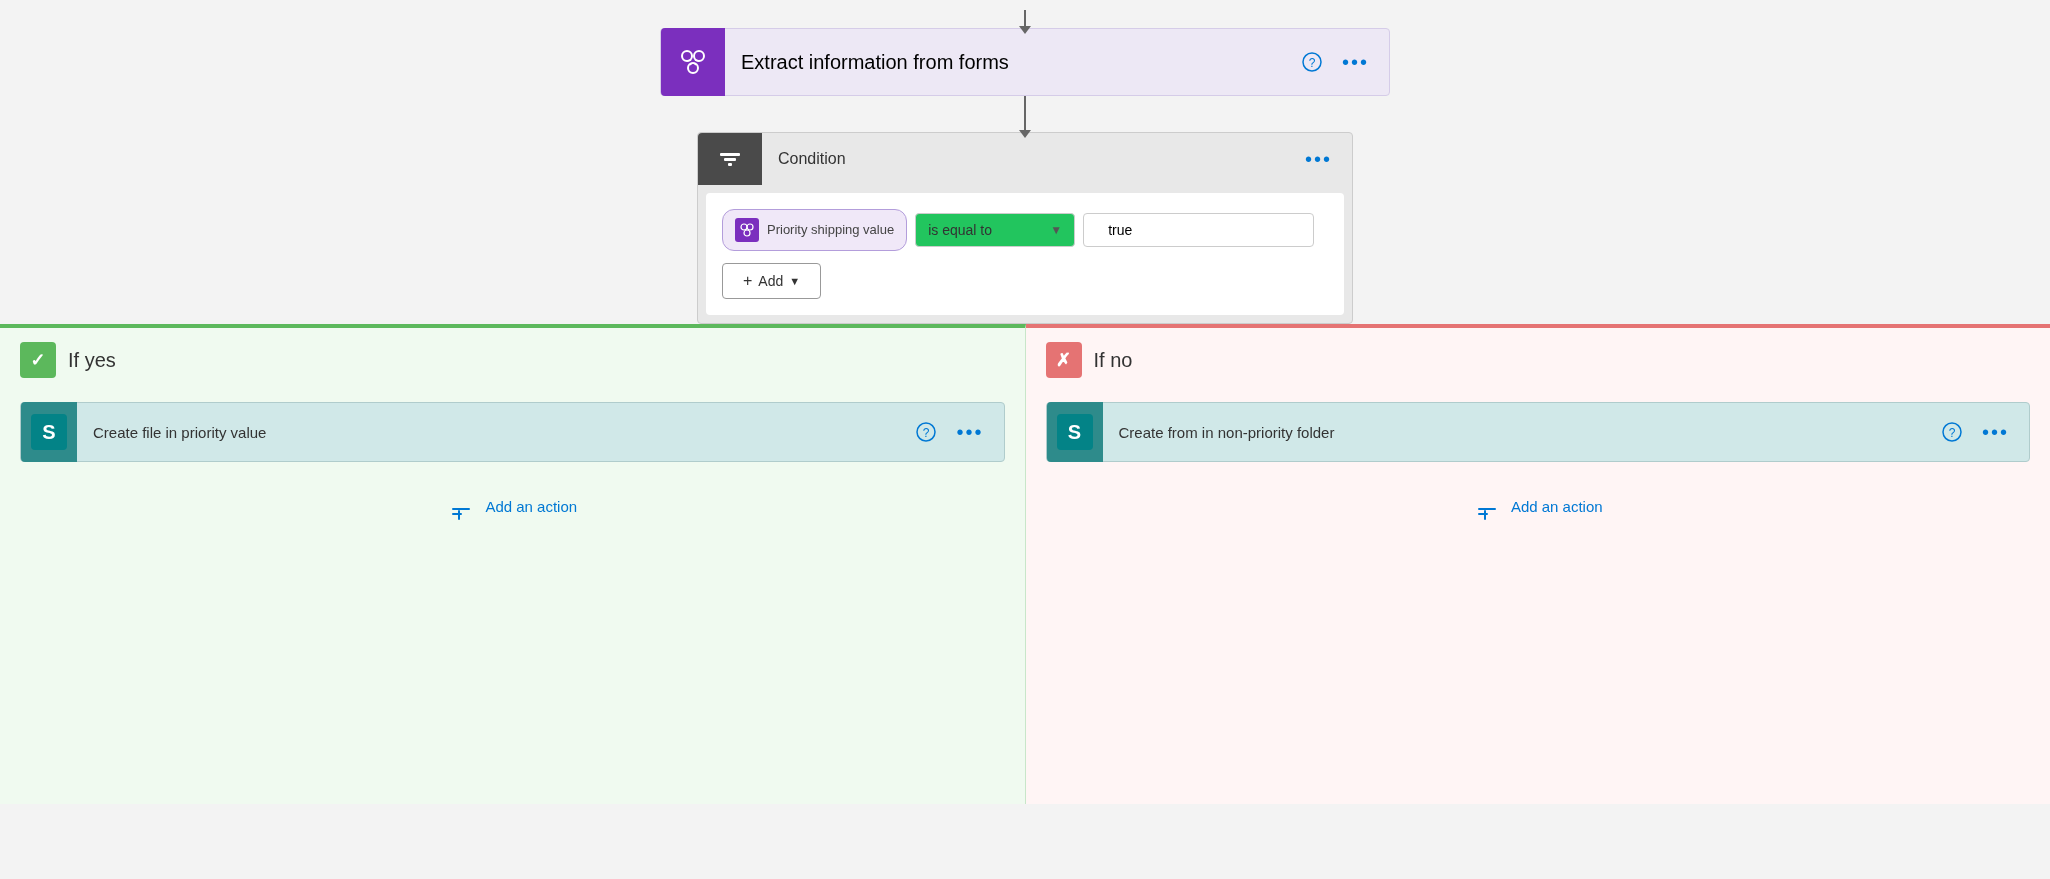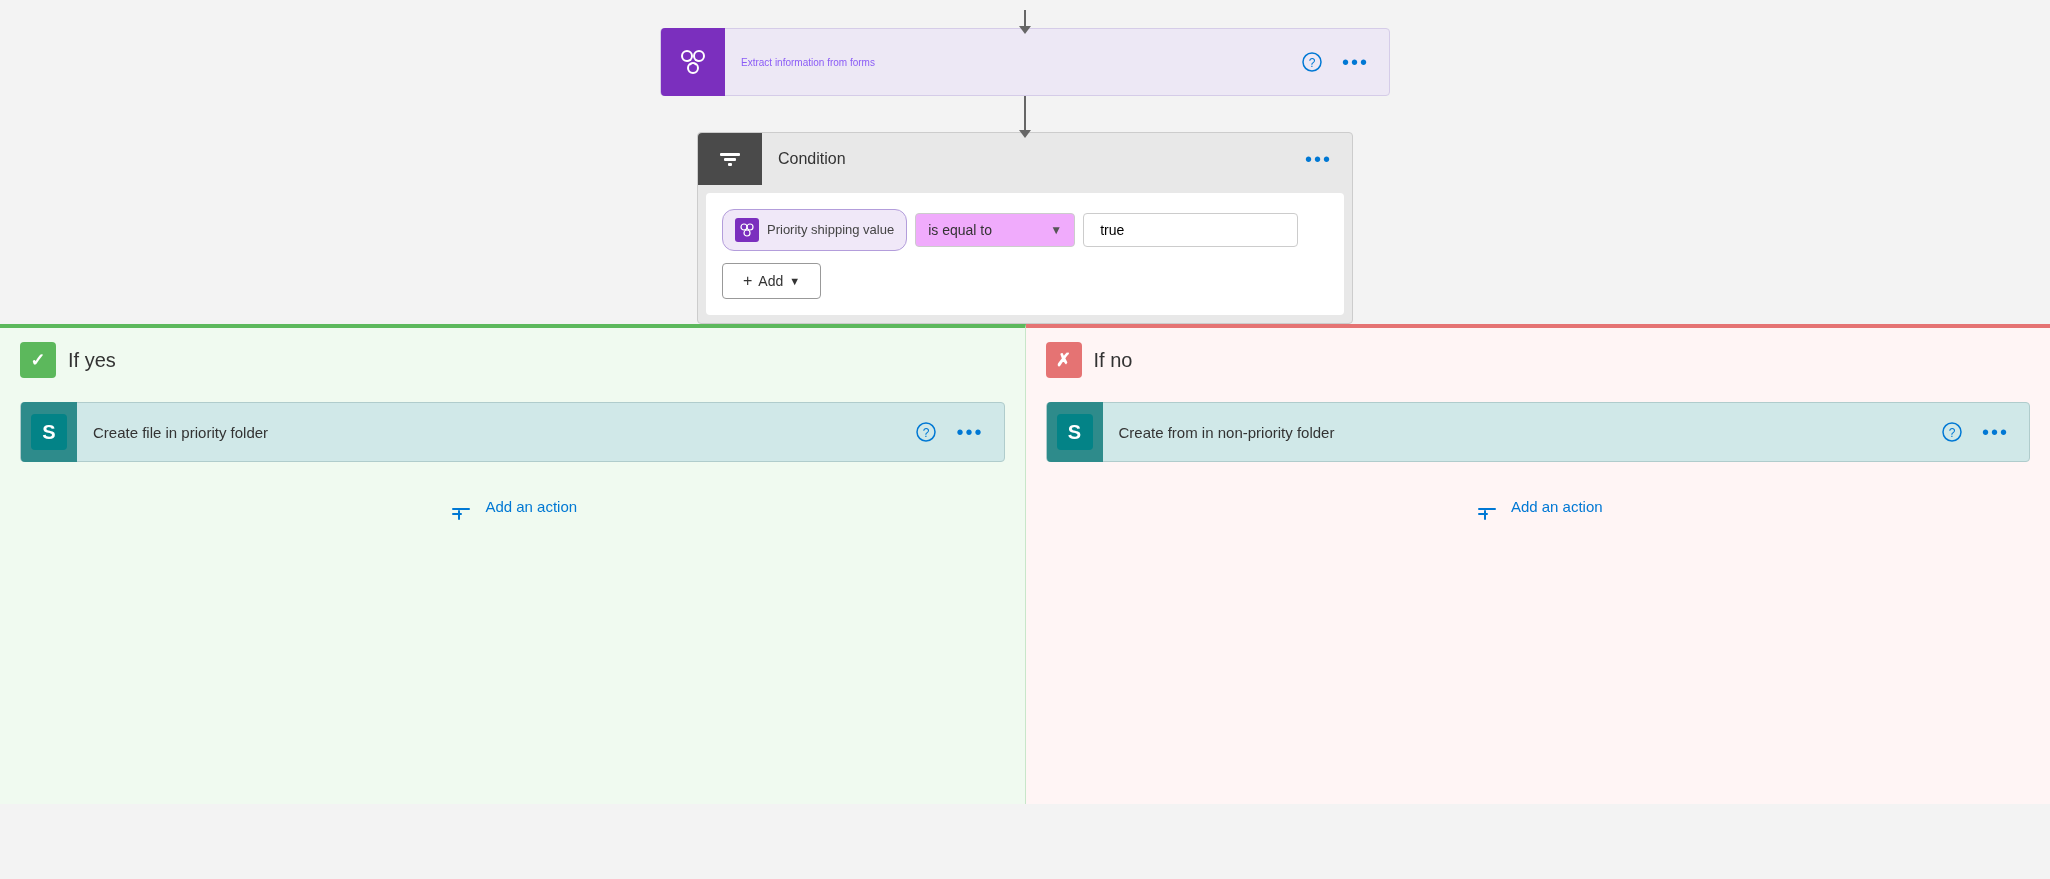--- a/index.html
+++ b/index.html
@@ -60,22 +60,22 @@
       background: #7B2FBE;
       display: flex;
       align-items: center;
       justify-content: center;
       border-radius: 4px 0 0 4px;
       flex-shrink: 0;
     }
     .extract-card .card-title {
       flex: 1;
       padding: 0 16px;
-      font-size: 10px;
-      color: #8b5cf6;
+      font-size: 20px;
+      color: #000000;
     }
     .card-actions {
       display: flex;
       align-items: center;
       gap: 12px;
       padding-right: 16px;
     }
     .icon-btn {
       background: none;
       border: none;
@@ -156,31 +156,31 @@
     }
     .chip-label {
       font-size: 13px;
       color: #444;
       line-height: 1.2;
     }
     .condition-select {
       border: 1px solid #ccc;
       border-radius: 4px;
       padding: 8px 12px;
-      background: #f0abfc;
+      background: #22c55e;
       min-width: 160px;
       display: flex;
       align-items: center;
       justify-content: space-between;
       cursor: pointer;
     }
     .condition-input {
       border: 1px solid #ccc;
       border-radius: 4px;
-      padding: 8px 16px;
+      padding: 8px 24px;
       background: #fff;
       min-width: 140px;
       font-size: 14px;
     }
     .add-btn {
       border: 1.5px solid #999;
       border-radius: 4px;
       background: #fff;
       padding: 8px 20px;
       display: flex;
@@ -385,21 +385,21 @@
       <div class="branch-header">
         <div class="branch-badge-yes">✓</div>
         <span class="branch-label">If yes</span>
       </div>
 
       <div class="action-card">
         <div class="action-icon-wrap">
 
           <div style="width:36px;height:36px;background:#038387;border-radius:4px;display:flex;align-items:center;justify-content:center;color:white;font-size:20px;font-weight:bold;">S</div>
         </div>
-        <div class="action-title">Create file in priority folder</div>
+        <div class="action-title">Create file in priority value</div>
         <div class="card-actions">
           <button class="icon-btn">
             <svg width="20" height="20" viewBox="0 0 20 20" fill="none">
               <circle cx="10" cy="10" r="9" stroke="#0078d4" stroke-width="1.5"></circle>
               <text x="10" y="15" text-anchor="middle" font-size="12" fill="#0078d4">?</text>
             </svg>
           </button>
           <button class="icon-btn dots-btn">•••</button>
         </div>
       </div>

